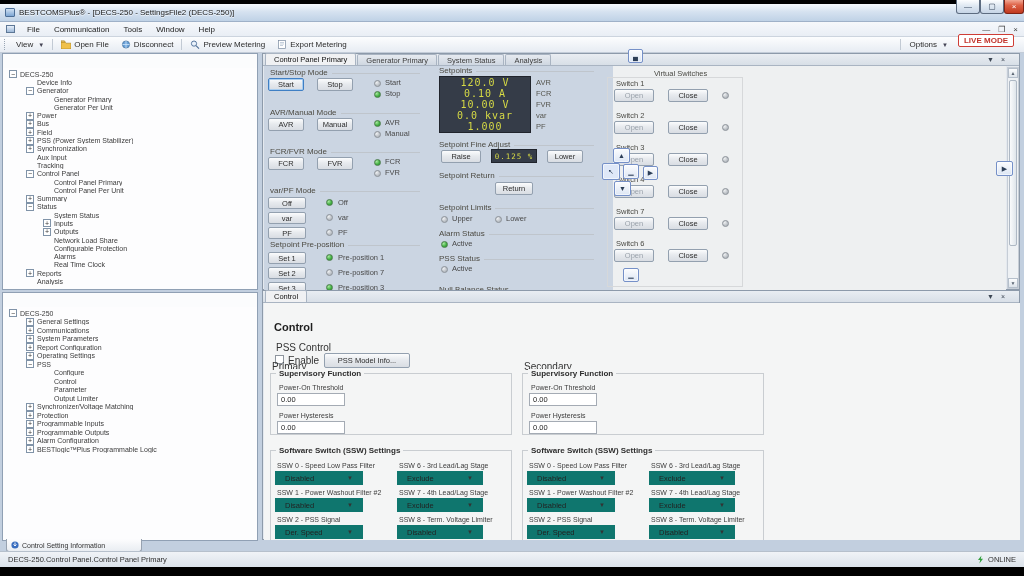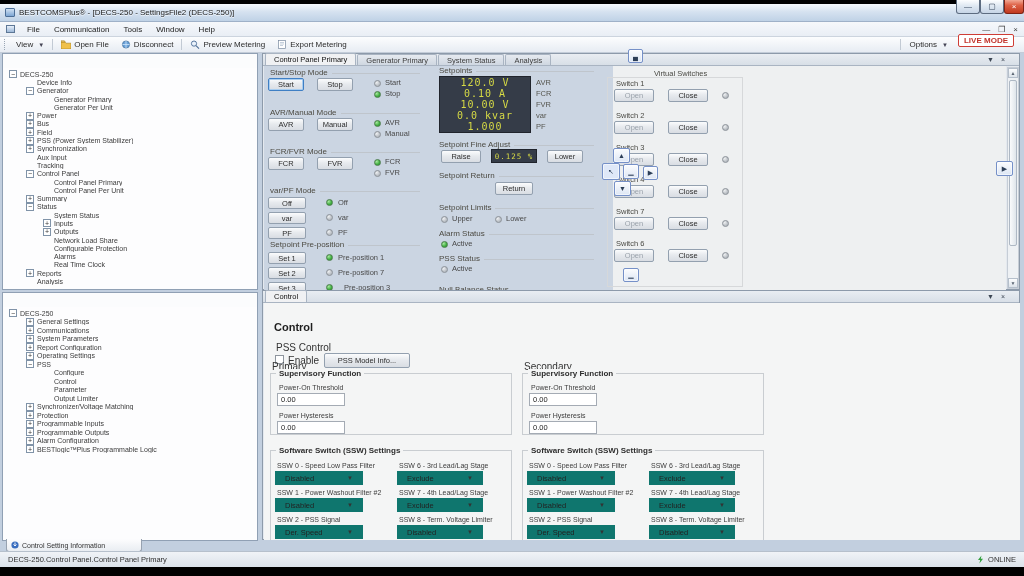--- a/index.html
+++ b/index.html
@@ -365,21 +365,21 @@
       <span class="ilb" style="position: absolute; left: 74px; top: 162px;">PF</span>
       <div class="sect" style="position: absolute; left: 6px; top: 174px; width: 150px;">Setpoint Pre-position</div>
       <div class="btn" style="position: absolute; left: 4px; top: 186px; width: 38px; height: 12px;">Set 1</div>
       <span class="led on" style="position: absolute; left: 62px; top: 188px; width: 7px; height: 7px;"></span>
       <span class="ilb" style="position: absolute; left: 74px; top: 187px;">Pre-position 1</span>
       <div class="btn" style="position: absolute; left: 4px; top: 201px; width: 38px; height: 12px;">Set 2</div>
       <span class="led" style="position: absolute; left: 62px; top: 203px; width: 7px; height: 7px;"></span>
       <span class="ilb" style="position: absolute; left: 74px; top: 202px;">Pre-position 7</span>
       <div class="btn" style="position: absolute; left: 4px; top: 216px; width: 38px; height: 12px;">Set 3</div>
       <span class="led on" style="position: absolute; left: 62px; top: 218px; width: 7px; height: 7px;"></span>
-      <span class="ilb" style="position: absolute; left: 80px; top: 217px;">Pre-position 3</span>
+      <span class="ilb" style="position: absolute; left: 74px; top: 217px;">Pre-position 3</span>
       <div class="sect" style="position: absolute; left: 175px; top: 0px; width: 155px;">Setpoints</div>
       <div id="lcd" style="position: absolute; left: 175px; top: 10px; width: 92px; height: 57px;">
         <div class="lcd-row">120.0 V</div>
         <div class="lcd-row">0.10 A</div>
         <div class="lcd-row">10.00 V</div>
         <div class="lcd-row">0.0 kvar</div>
         <div class="lcd-row">1.000</div>
       </div>
       <div id="lcd-labels" style="position: absolute; left: 272px; top: 11px; width: 40px; height: 57px;">
         <div class="lcd-lab">AVR</div>

